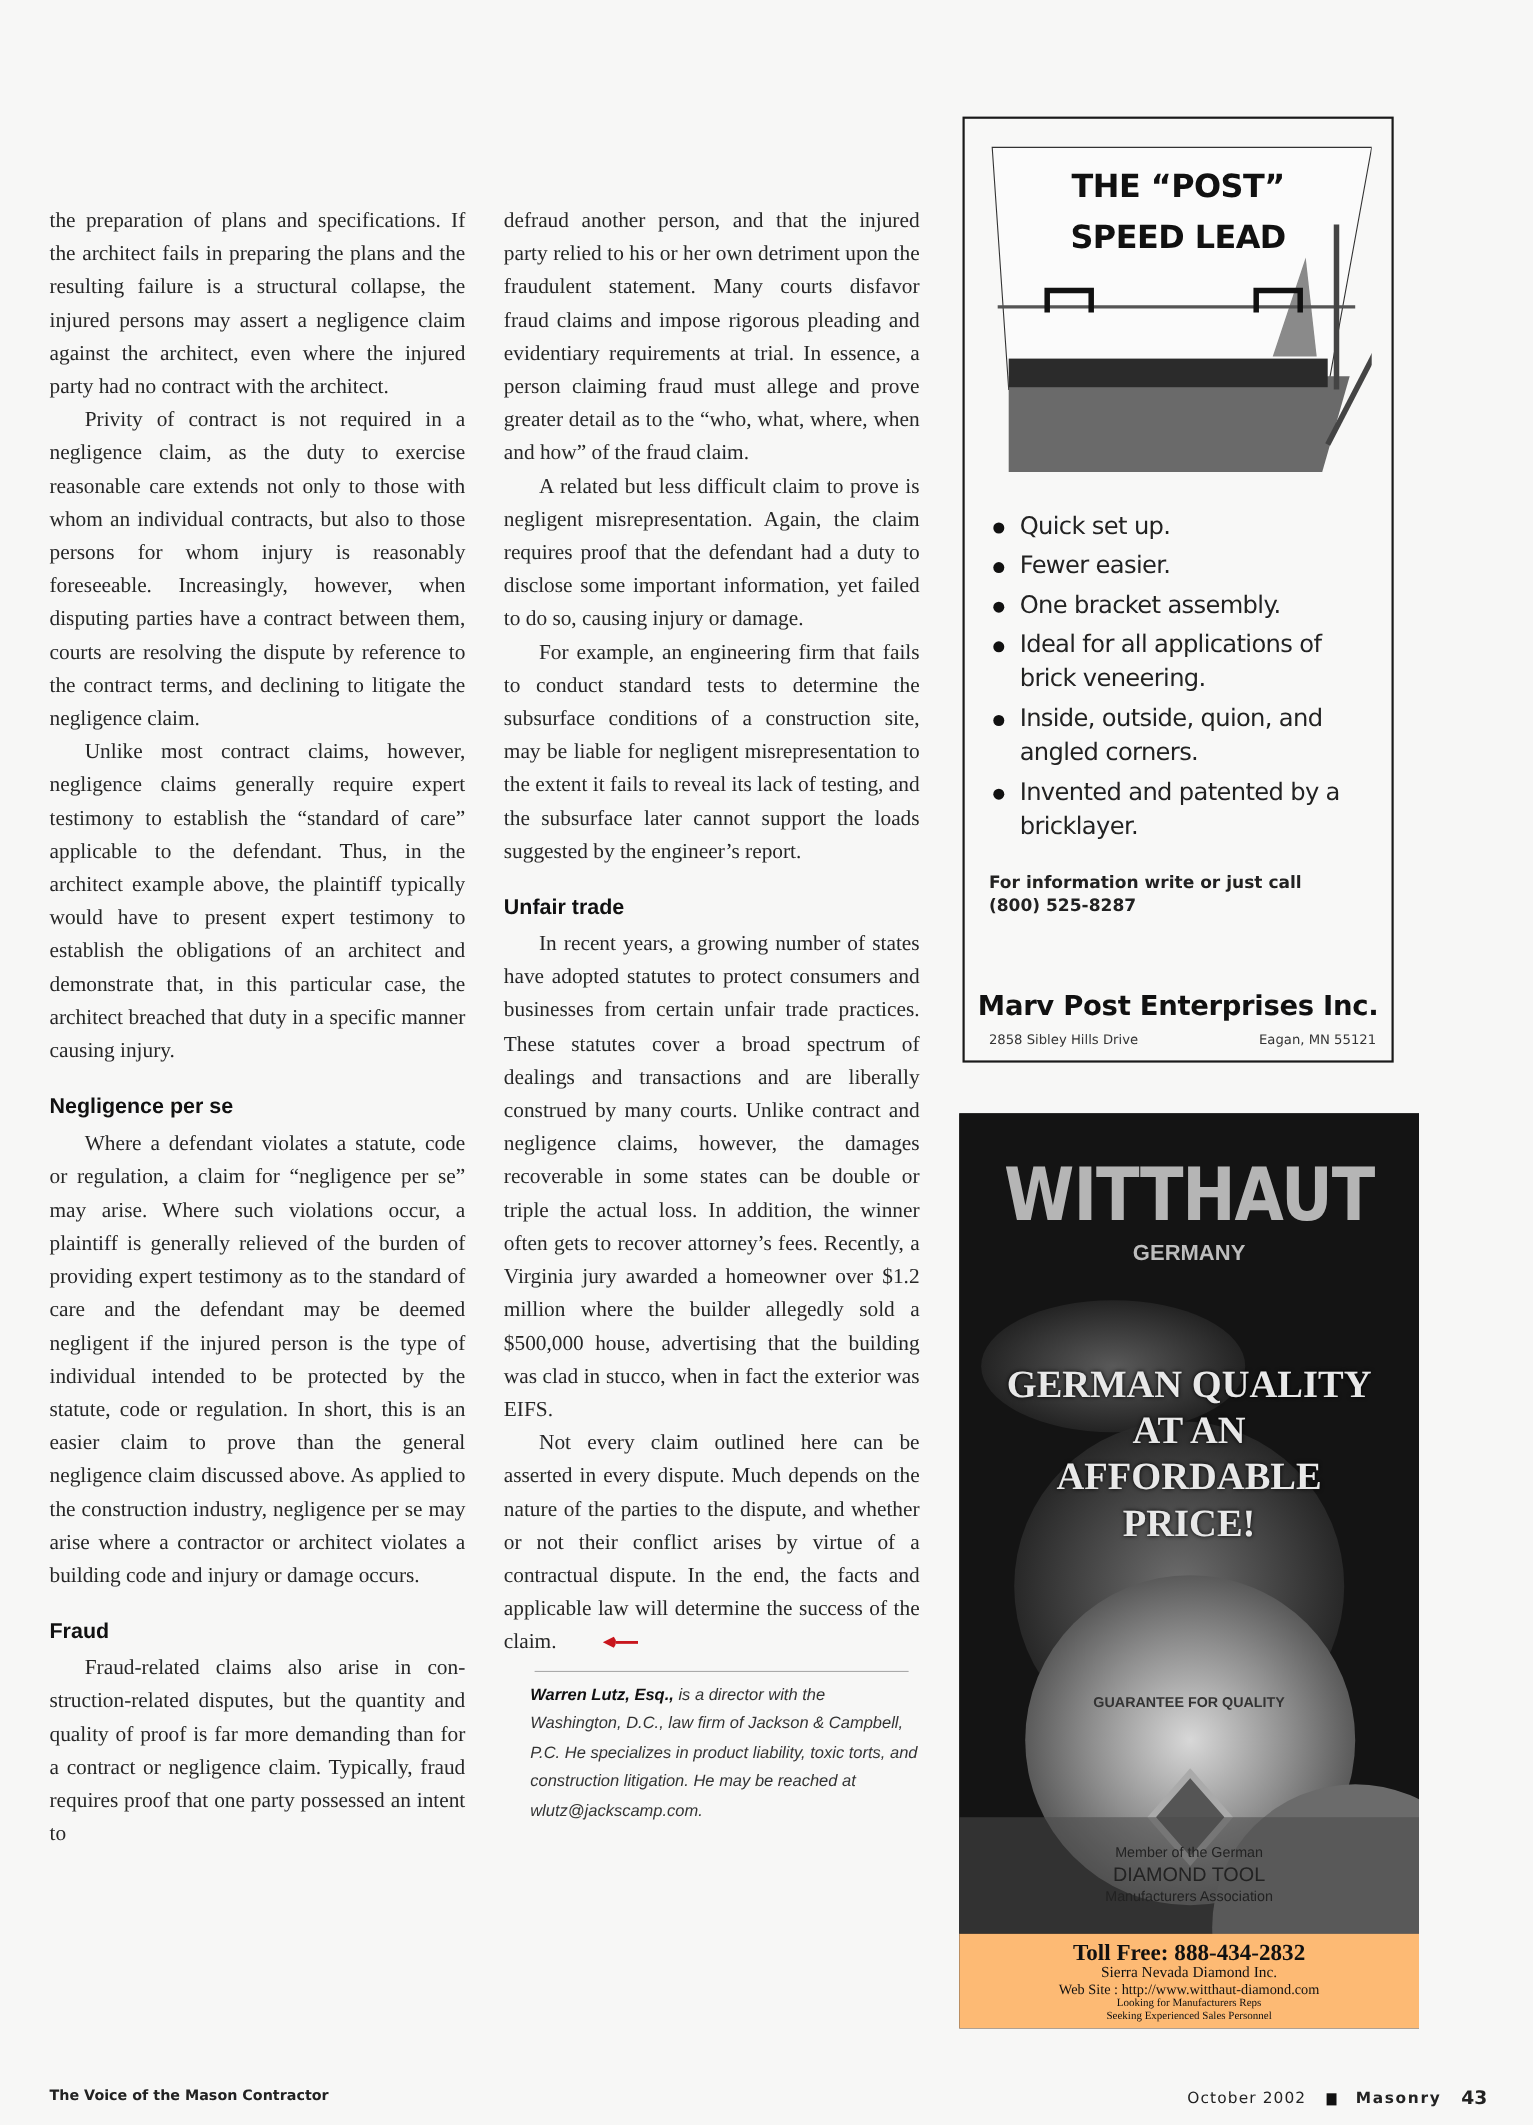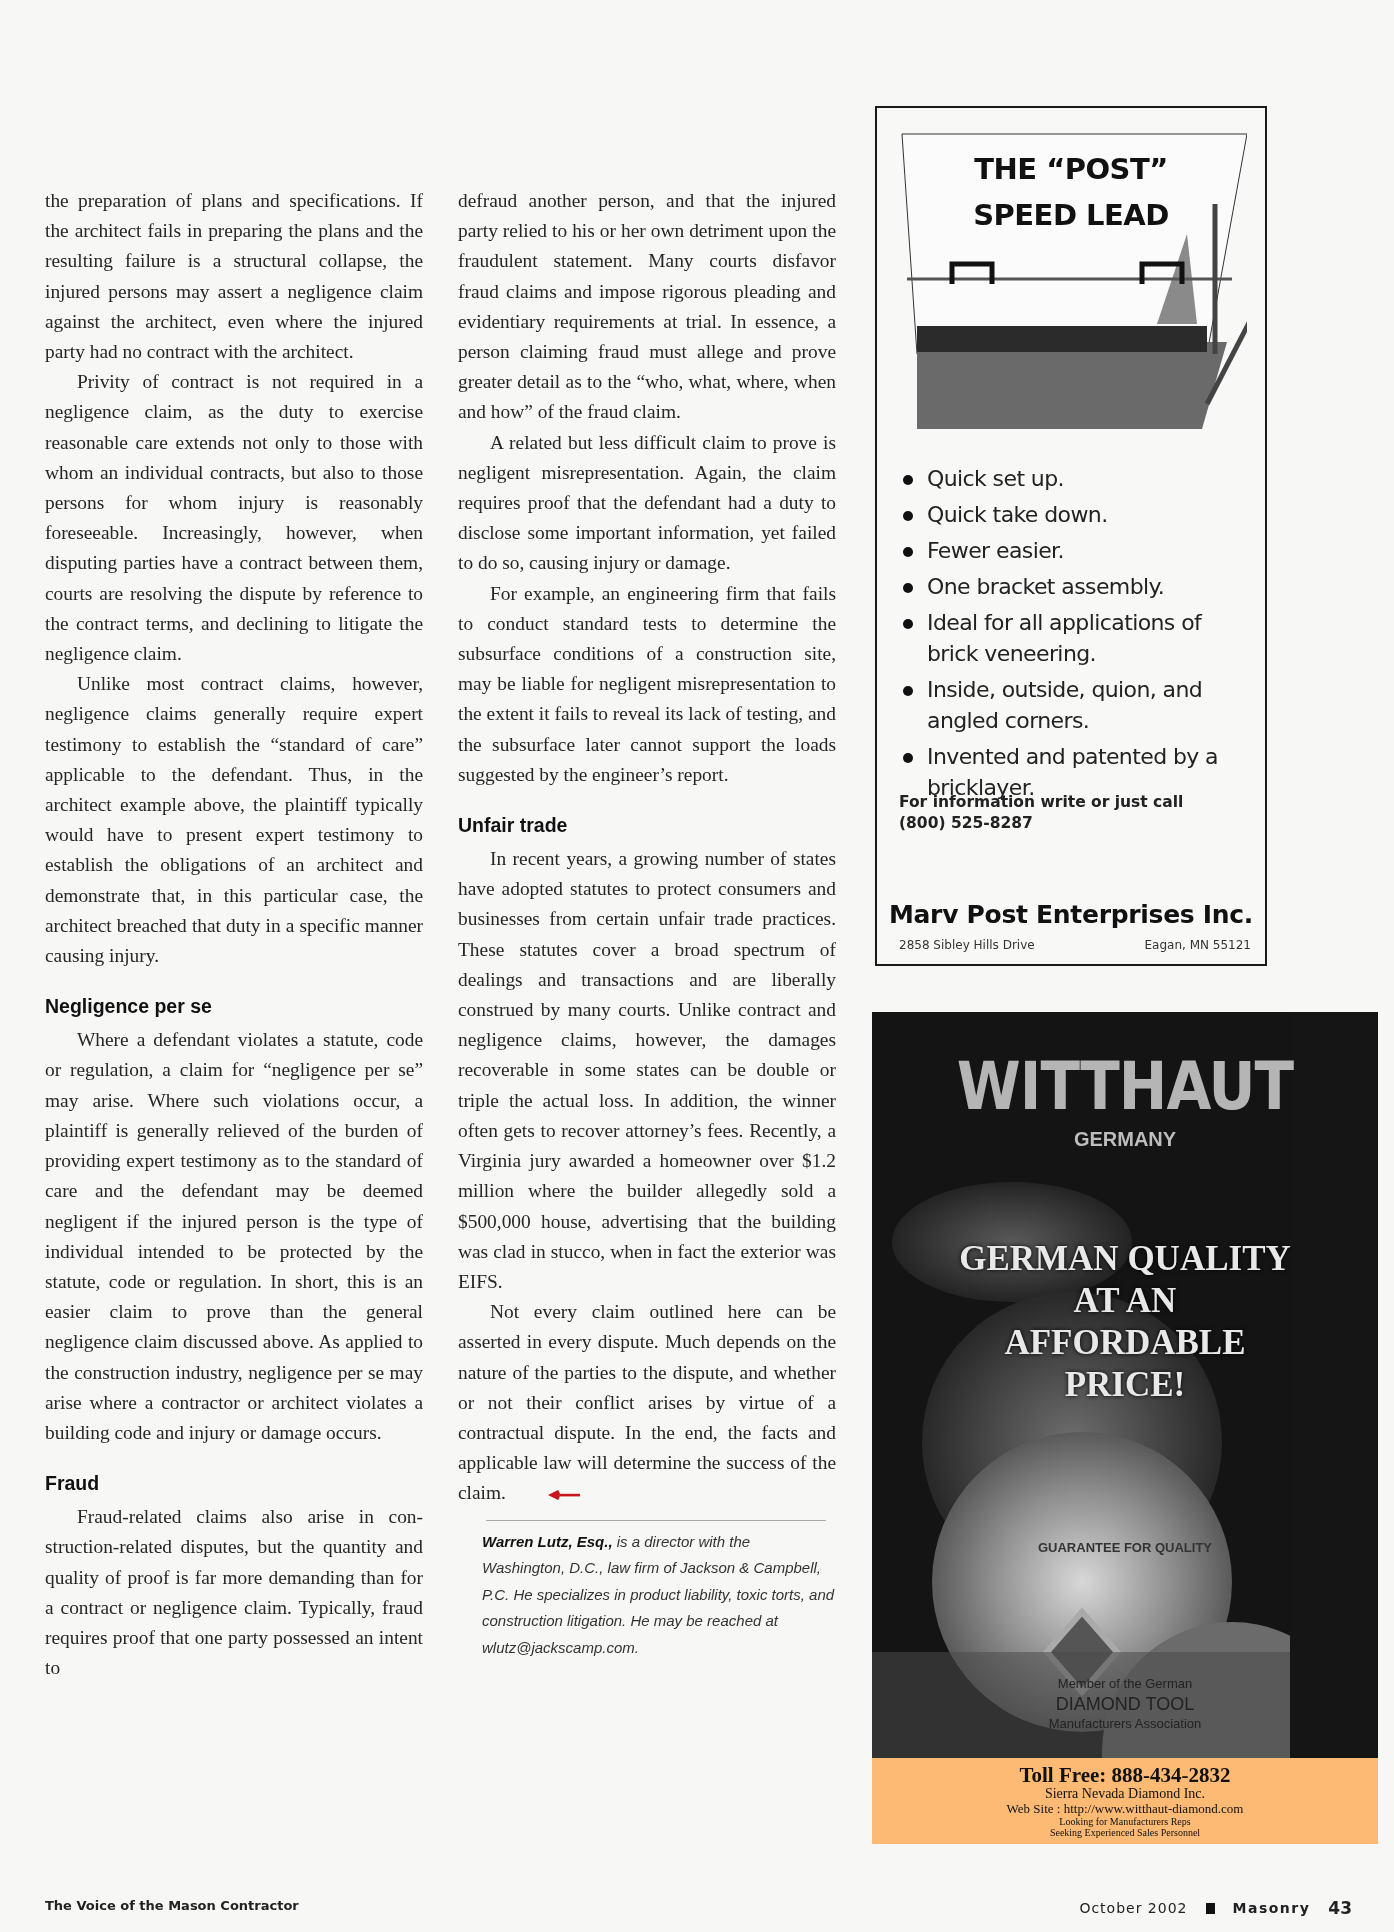--- a/index.html
+++ b/index.html
@@ -48,21 +48,21 @@
   #ad-post li { position:relative; padding-left:28px; margin-bottom:5px; }
   #ad-post li::before {
     content:""; position:absolute; left:4px; top:12px; width:10px; height:10px; border-radius:50%; background:#111;
   }
   #ad-post .info { position:absolute; left:22px; top:684px; font-size:15.5px; line-height:21px; font-weight:bold; color:#222; }
   #ad-post .company { position:absolute; left:0; right:0; top:792px; text-align:center; font-weight:bold; font-size:25px; color:#111; letter-spacing:-0.3px; }
   #ad-post .addr { position:absolute; left:22px; right:14px; top:830px; font-size:12px; color:#333; display:flex; justify-content:space-between; }
 
   
   #ad-witthaut {
-    position:absolute; left:872px; top:1012px; width:506px; height:832px;
+    position:absolute; left:872px; top:1012px; width:418px; height:832px;
     background:#151515; overflow:hidden; color:#ddd;
   }
   #ad-witthaut .art { position:absolute; left:0; top:0; width:418px; height:746px; }
   #ad-witthaut .brand {
     position:absolute; left:0; right:0; top:40px; text-align:center;
     font-family:"DejaVu Sans","Liberation Sans",sans-serif; font-weight:bold; font-size:58px;
     color:#b5b5b5; letter-spacing:-1px; transform:scaleY(1.15);
   }
   #ad-witthaut .country {
     position:absolute; left:0; right:0; top:116px; text-align:center;
@@ -142,21 +142,20 @@
     <line x1="318" y1="80" x2="318" y2="230" stroke="#444" stroke-width="5"></line>
     <line x1="310" y1="280" x2="372" y2="160" stroke="#444" stroke-width="5"></line>
     <rect x="350" y="160" width="12" height="12" fill="#222"></rect>
   </svg>
   <div class="title">
     <div>THE “POST”</div>
     <div>SPEED LEAD</div>
   </div>
   <ul>
     <li>Quick set up.</li>
-    <li>Quick take down.</li>
     <li>Fewer easier.</li>
     <li>One bracket assembly.</li>
     <li>Ideal for all applications of brick veneering.</li>
     <li>Inside, outside, quion, and angled corners.</li>
     <li>Invented and patented by a bricklayer.</li>
   </ul>
   <div class="info">
     <div>For information write or just call</div>
     <div>(800) 525-8287</div>
   </div>

